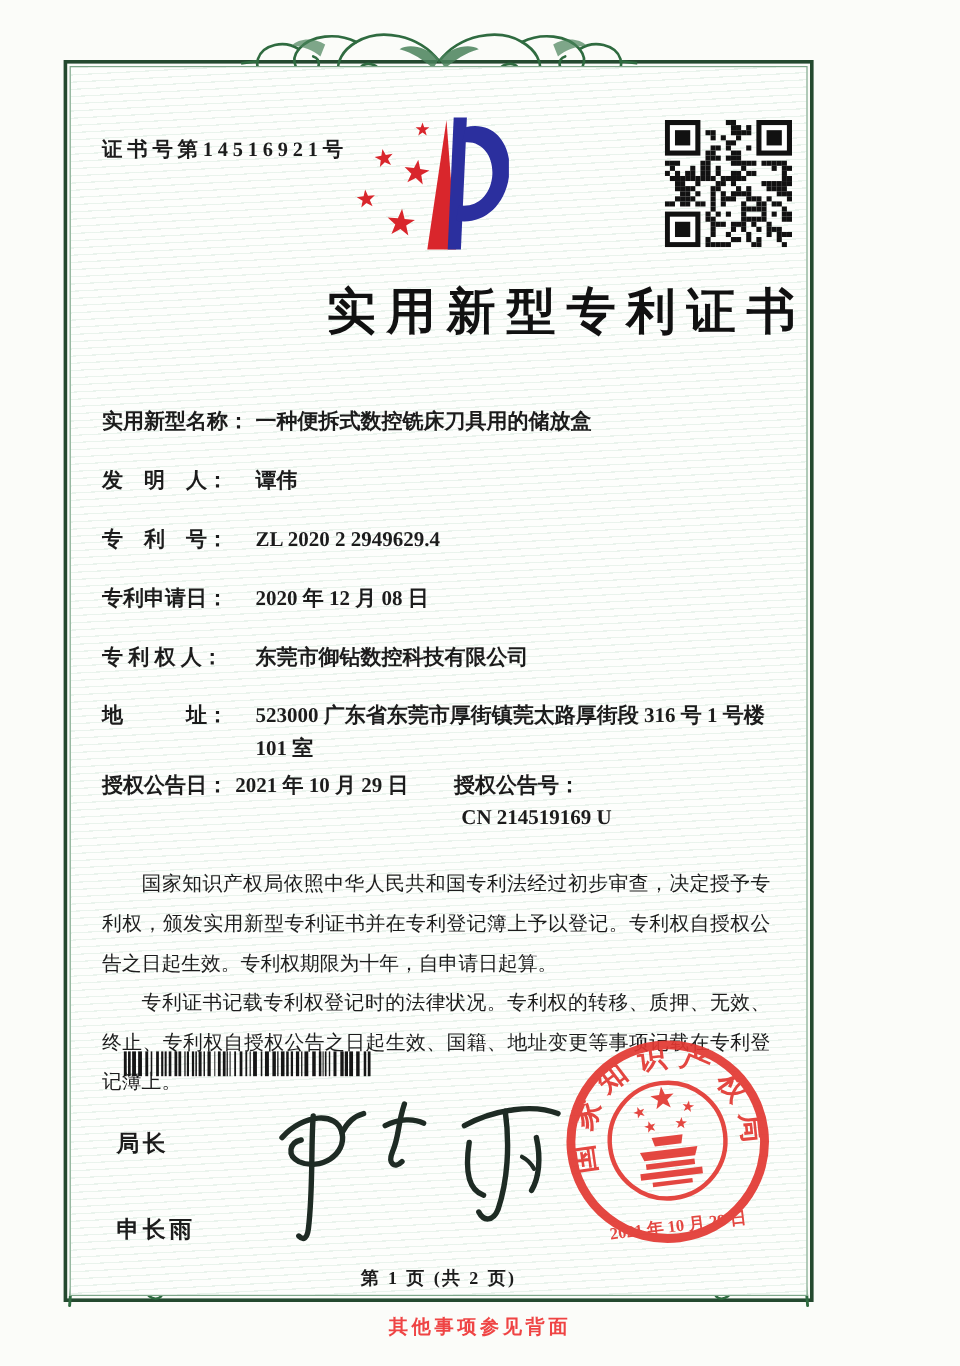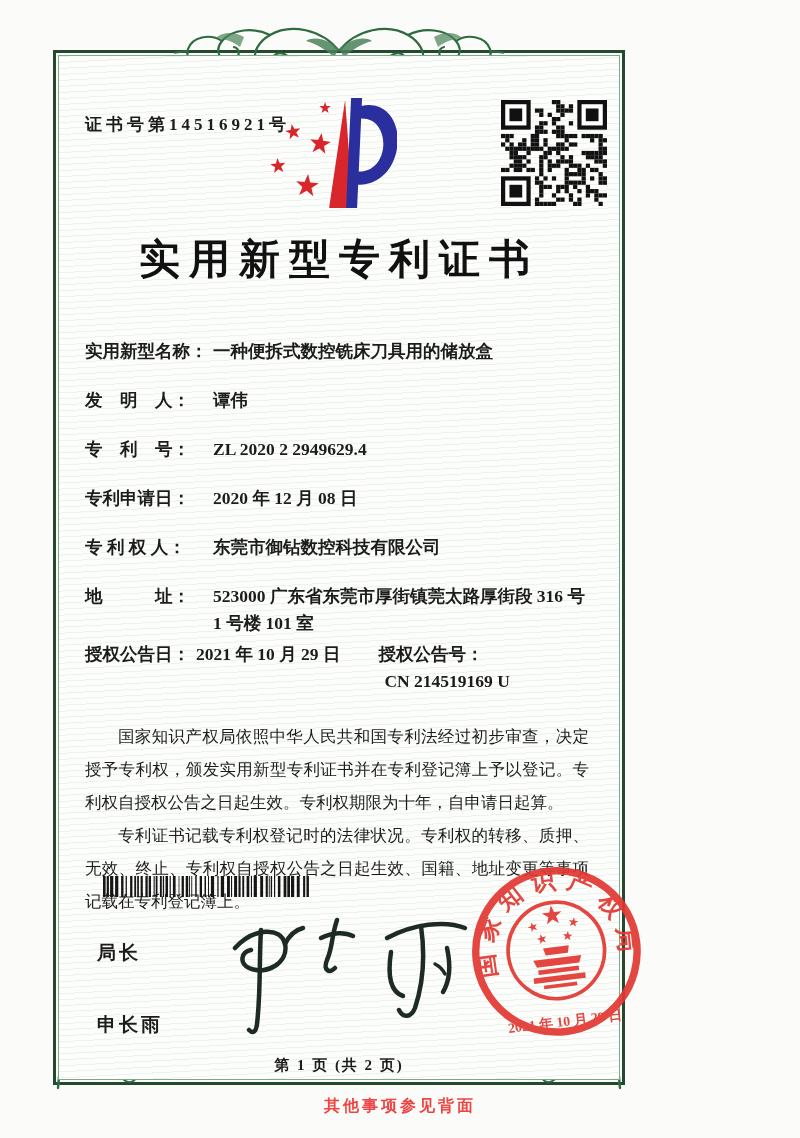--- a/index.html
+++ b/index.html
@@ -6,21 +6,21 @@
   html,body { width:800px; height:1138px; }
   body {
     position:relative;
     background:#fbfcf9;
     font-family:"Liberation Serif","DejaVu Serif",serif;
     color:#1c1c1c;
     overflow:hidden;
   }
   
   .frame {
-    position:absolute; left:53px; top:50px; width:572px; height:1035px;
+    position:absolute; left:53px; top:50px; width:625px; height:1035px;
     border:3px solid #24492f;
   }
   .frame-inner {
     position:absolute; inset:2px; border:1px solid #7da78a;
     background:
       repeating-linear-gradient(177deg,
         rgba(132,186,154,0.16) 0px, rgba(132,186,154,0.16) 1px,
         rgba(255,255,255,0) 1px, rgba(255,255,255,0) 6px),
       #fdfefc;
     overflow:visible;
@@ -28,21 +28,21 @@
   
   .cert-no {
     position:absolute; left:26px; top:57px;
     font-size:17px; font-weight:600; letter-spacing:4px;
   }
   .logo { position:absolute; left:50%; top:38px; transform:translateX(-56%); width:132px; height:128px; }
   .qr { position:absolute; right:12px; top:44px; width:106px; height:106px; }
   
   .title {
     position:absolute; top:176px; left:0; width:100%;
-    text-align:center; font-size:41px; font-weight:700; letter-spacing:9px;
+    text-align:right; font-size:41px; font-weight:700; letter-spacing:9px;
     color:#111;
   }
   
   .fields { position:absolute; top:282px; left:26px; right:30px; }
   .row { display:flex; margin-bottom:22px; font-size:17.5px; line-height:27px; font-weight:600; }
   .row .lbl { flex:0 0 128px; white-space:nowrap; }
   .row .val { flex:1; }
   .row-addr { margin-bottom:4px; }
   .row-grant { display:flex; font-size:17.5px; line-height:27px; font-weight:600; }
   .row-grant .pair { display:flex; }

